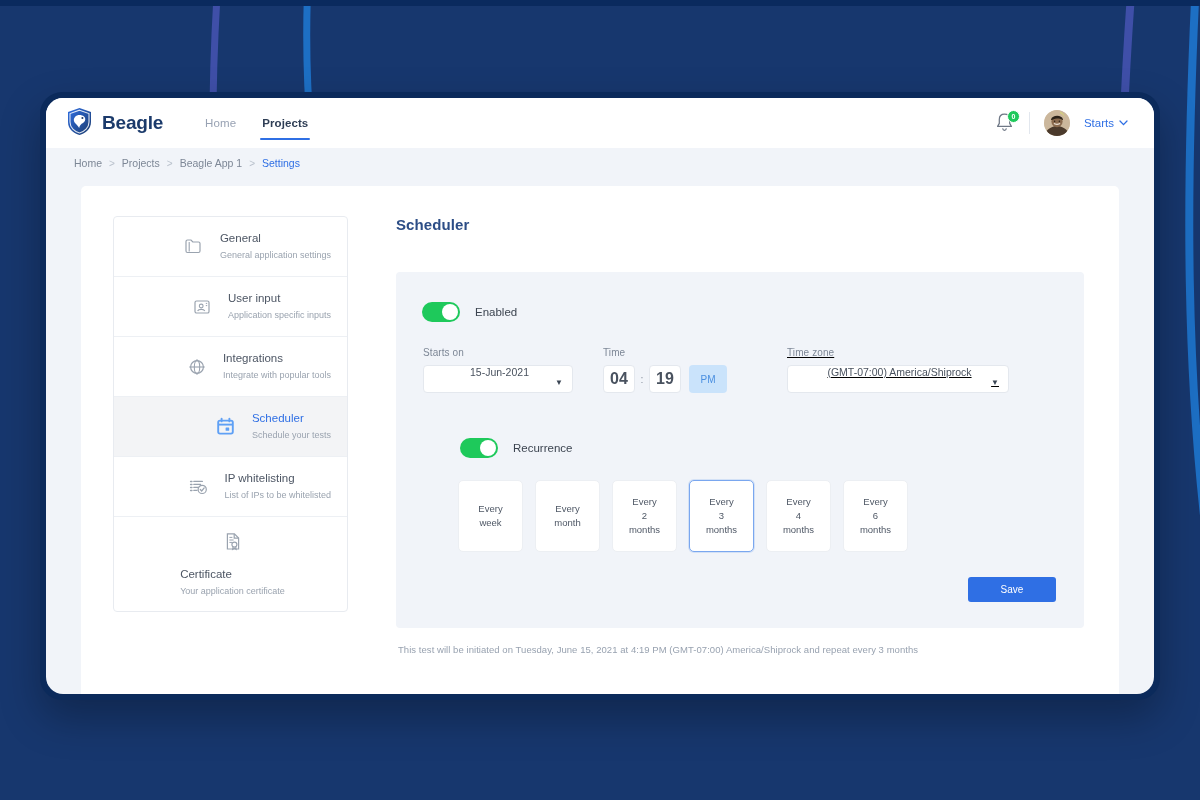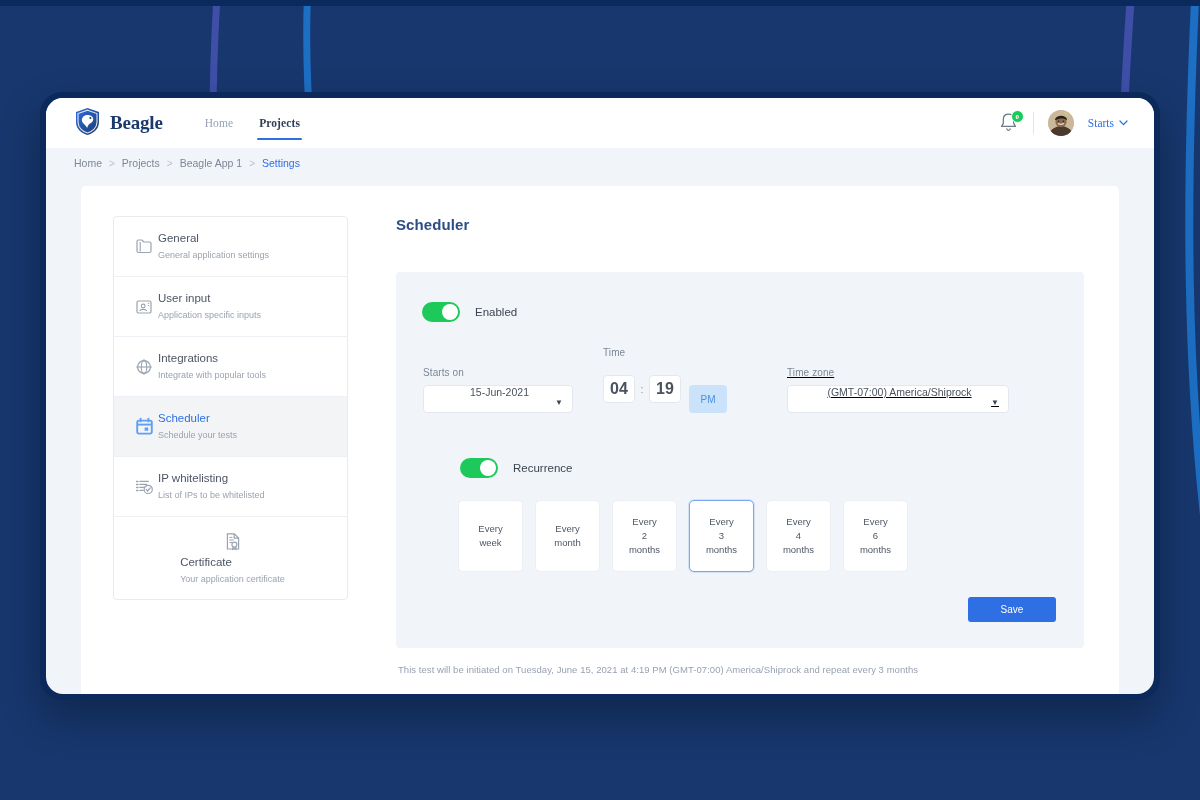--- a/index.html
+++ b/index.html
@@ -47,23 +47,22 @@
     overflow: hidden;
     position: relative;
   }
 
   
   #navbar {
     height: 50px;
     background: #ffffff;
     display: flex;
     align-items: center;
-    padding: 0 26px 0 28px;
+    padding: 0 26px 0 20px;
     position: relative;
-    font-family: Liberation Serif, serif;
   }
   #brand { display: flex; align-items: center; gap: 9px; }
   #brand .logo-name {
     font-size: 19px;
     font-weight: bold;
     color: #1b3a6b;
     letter-spacing: -.2px;
   }
 
   #nav-tabs {
@@ -166,25 +165,26 @@
     width: 235px;
     flex: 0 0 235px;
     border: 1px solid #e8ebf0;
     border-radius: 4px;
     overflow: hidden;
     align-self: flex-start;
   }
   .snav-item {
     display: flex;
     align-items: center;
-    gap: 4px;
+    gap: 16px;
     padding: 14px 16px 14px 20px;
     border-bottom: 1px solid #edf0f4;
     cursor: pointer;
     min-height: 60px;
+    justify-content: flex-end;
   }
   .snav-item:last-child { border-bottom: none; flex-direction: column; }
   .snav-item.active { background: #f3f4f6; }
   .snav-icon {
     width: 20px; height: 20px;
     flex: 0 0 20px;
     display: flex;
     align-items: center;
     justify-content: center;
     color: #9aa3af;
@@ -310,21 +310,20 @@
     width: 38px; height: 28px;
     margin-left: 8px;
     background: #cae3fb;
     border-radius: 4px;
     display: flex;
     align-items: center;
     justify-content: center;
     font-size: 10px;
     color: #4a8fe0;
     cursor: pointer;
-    margin-top: 20px;
   }
   #tz-field { margin-left: 60px; width: 222px; text-decoration: underline; }
 
   
   #recurrence-cards {
     display: flex;
     gap: 12px;
     margin-top: 22px;
     padding-left: 42px;
   }

